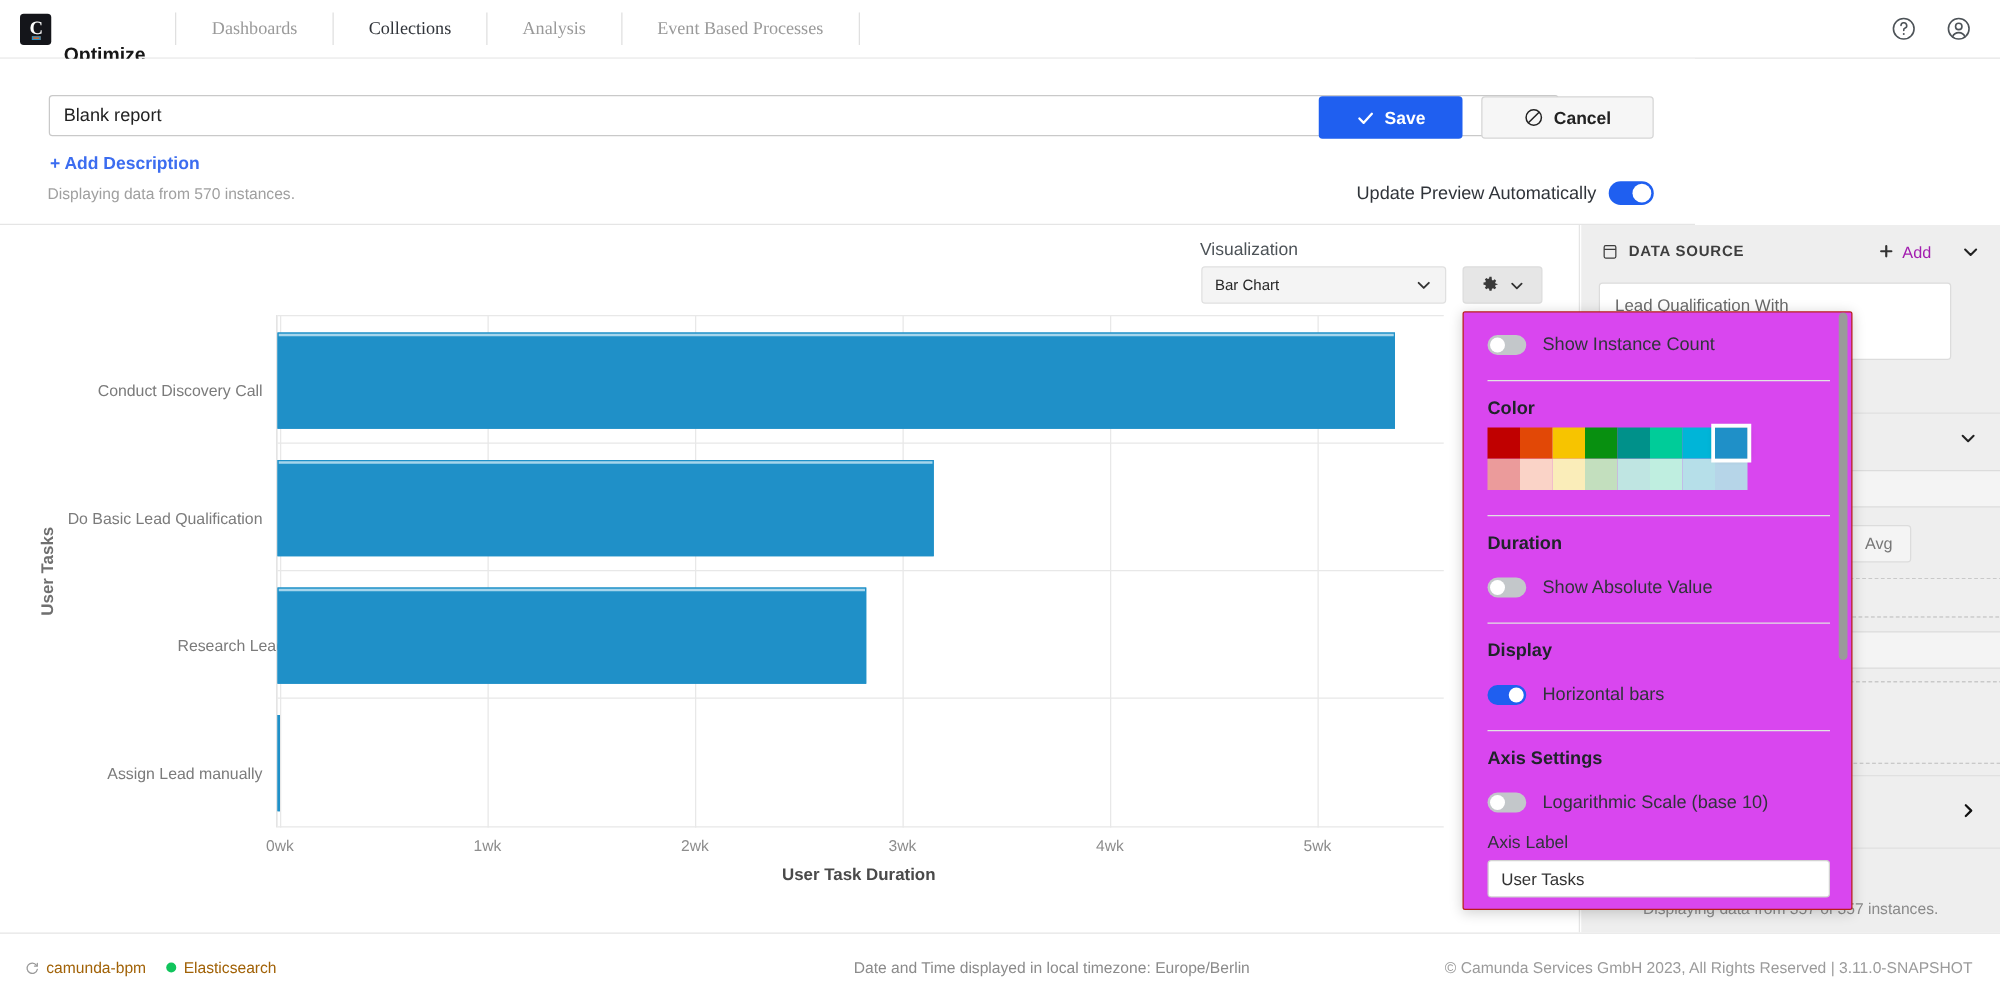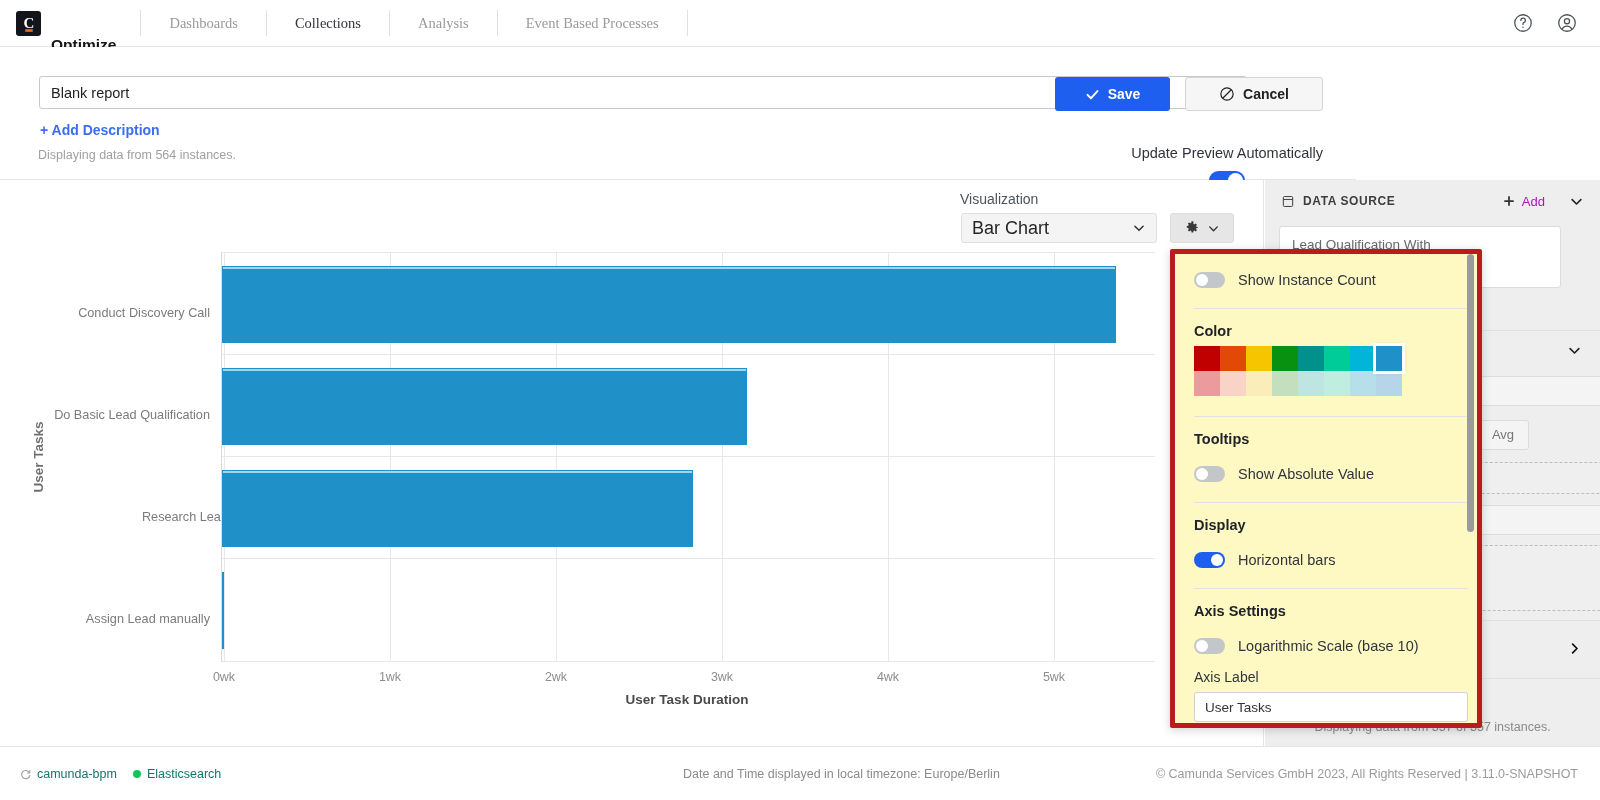--- a/index.html
+++ b/index.html
@@ -70,21 +70,21 @@
   }
   .btn-cancel {
     position: absolute; right: 33px; top: 30px; width: 138px; height: 34px;
     background: #f6f6f6; color: #222; border: 1px solid #d5d5d5; border-radius: 3px;
     font-size: 14px; font-weight: bold; cursor: pointer;
     display: flex; align-items: center; justify-content: center; gap: 8px;
     font-family: "Liberation Sans", sans-serif;
   }
   .upd-preview {
     position: absolute; right: 33px; top: 98px;
-    display: flex; align-items: center; gap: 10px; flex-direction: column;
+    display: flex; align-items: center; gap: 10px;
   }
   .upd-preview-label { font-size: 14.5px; color: #30343a; }
 
   
   .toggle { width: 31px; height: 16px; border-radius: 8px; position: relative; cursor: pointer; flex: none; }
   .toggle.on { background: #1f5ff0; }
   .toggle.off { background: #c3c7ca; }
   .toggle .knob {
     position: absolute; top: 2px; width: 12px; height: 12px; background: #fff; border-radius: 50%;
   }
@@ -97,21 +97,21 @@
   .canvas {
     position: absolute; top: 180px; left: 0; width: 1264px; height: 566px;
     background: #fff; border-right: 1px solid #e5e5e5;
   }
   .vis-label { position: absolute; left: 960px; top: 11px; font-size: 14px; color: #4d5358; }
   .vis-select {
     position: absolute; left: 961px; top: 33px; width: 196px; height: 30px;
     background: #f4f4f4; border: 1px solid #e0e0e0; border-radius: 3px;
     display: flex; align-items: center; padding: 0 10px; cursor: pointer;
   }
-  .vis-select .txt { font-size: 18px; color: #262626; }
+  .vis-select .txt { font-size: 12px; color: #262626; }
   .vis-select .chev { margin-left: auto; color: #333; }
   .gear-btn {
     position: absolute; left: 1170px; top: 33px; width: 64px; height: 30px;
     background: #e6e6e6; border: 1px solid #dcdcdc; border-radius: 3px;
     display: flex; align-items: center; justify-content: center; gap: 7px; cursor: pointer;
   }
 
   
   .chart { position: absolute; left: 0; top: 72px; width: 1264px; height: 462px; }
   .plot {
@@ -182,21 +182,21 @@
     font-size: 12.5px; color: #8a8a8a;
   }
   .rp-scrollbar {
     position: absolute; left: 1470px; top: 325px; width: 7px; height: 208px;
     background: #8d8d8d; border-radius: 4px; cursor: pointer; z-index: 3;
   }
 
   
   .dropdown {
     position: absolute; left: 1170px; top: 249px; width: 312px; height: 479px;
-    background: #fef9c3; border: 5px solid #b91c1c; border-radius: 2px;
+    background: #d946ef; border: 1px solid #b91c1c; border-radius: 2px;
     box-shadow: 0 2px 10px rgba(0,0,0,.18); overflow: hidden; z-index: 10;
   }
   .dd-inner { position: absolute; left: 0; top: 0; width: 312px; }
   .dd-row { display: flex; align-items: center; gap: 13px; padding: 0 19px; height: 40px; }
   .dd-row .lab { font-size: 14.5px; color: #30343a; }
   .dd-hr { height: 1px; background: #e2e2e2; margin: 8px 19px; }
   .dd-h { font-size: 14.5px; font-weight: bold; color: #20242a; padding: 6px 19px 7px; }
   .swatches { padding: 0 19px; }
   .swrow { display: flex; }
   .sw { width: 26px; height: 25px; cursor: pointer; }
@@ -212,21 +212,21 @@
     position: absolute; right: 3px; top: 0px; width: 7px; height: 278px;
     background: #9a9a9a; border-radius: 4px; cursor: pointer;
   }
 
   
   .footer {
     position: absolute; top: 746px; left: 0; width: 1600px; height: 54px;
     background: #fff; border-top: 1px solid #e5e5e5;
   }
   .ft-left { position: absolute; left: 20px; top: 20px; display: flex; align-items: center; gap: 16px; }
-  .ft-item { display: flex; align-items: center; gap: 6px; font-size: 12.5px; color: #0f766e; }
+  .ft-item { display: flex; align-items: center; gap: 6px; font-size: 12.5px; color: #a16207; }
   .dot { width: 8px; height: 8px; border-radius: 50%; background: #10c45c; }
   .ft-center { position: absolute; left: 683px; top: 20px; font-size: 12.5px; color: #8b8b8b; }
   .ft-right { position: absolute; right: 22px; top: 20px; font-size: 12.5px; color: #9b9b9b; }
   svg { display: block; }
 </style>
 </head>
 <body>
 
 <div id="app">
 
@@ -263,21 +263,21 @@
           <circle cx="12" cy="10" r="2.8"></circle>
           <path d="M6.6 19c1-2.4 3-3.6 5.4-3.6s4.4 1.2 5.4 3.6" stroke-linecap="round"></path>
         </svg>
       </div>
     </div>
   </div>
 
   <div class="rpt-header">
     <input class="rpt-name-input" value="Blank report" style="">
     <div class="add-desc">+ Add Description</div>
-    <div class="instances-note">Displaying data from 564 instances.</div>
+    <div class="instances-note">Displaying data from 570 instances.</div>
 
     <button class="btn-save">
       <span>
         <svg width="15" height="15" viewBox="0 0 24 24" fill="none" stroke="#fff" stroke-width="3" stroke-linecap="round" stroke-linejoin="round">
             <path d="M4 12.5l5.5 5.5L20 6.5"></path>
           </svg>
       </span>
       <span>Save</span>
     </button>
 
@@ -463,21 +463,21 @@
           <div class="sw" style="background:#c3dfbe"></div>
           <div class="sw" style="background:#bfe5e2"></div>
           <div class="sw" style="background:#bfeee0"></div>
           <div class="sw" style="background:#b6dfe9"></div>
           <div class="sw" style="background:#b6d5e8"></div>
         </div>
       </div>
 
       <div class="dd-hr" style="margin-top:20px;"></div>
 
-      <div class="dd-h">Tooltips</div>
+      <div class="dd-h">Duration</div>
       <div class="dd-row">
         <div class="toggle off">
             <span class="knob"></span>
           </div>
         <span class="lab">Show Absolute Value</span>
       </div>
 
       <div class="dd-hr"></div>
 
       <div class="dd-h">Display</div>

